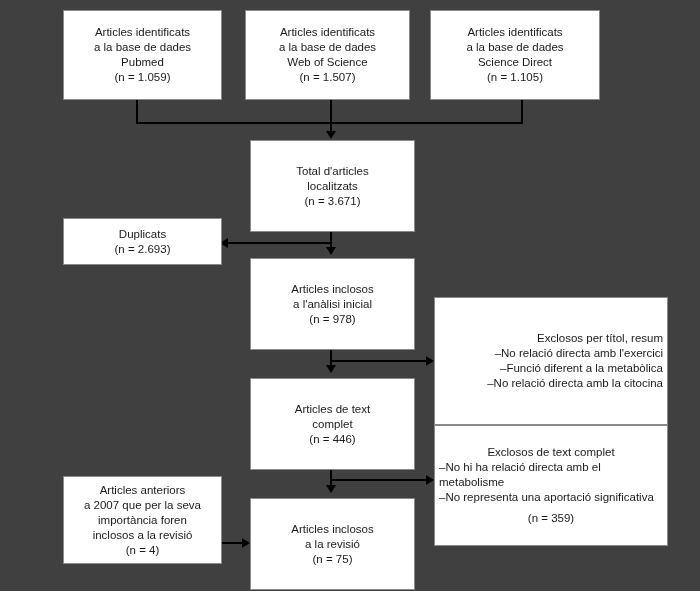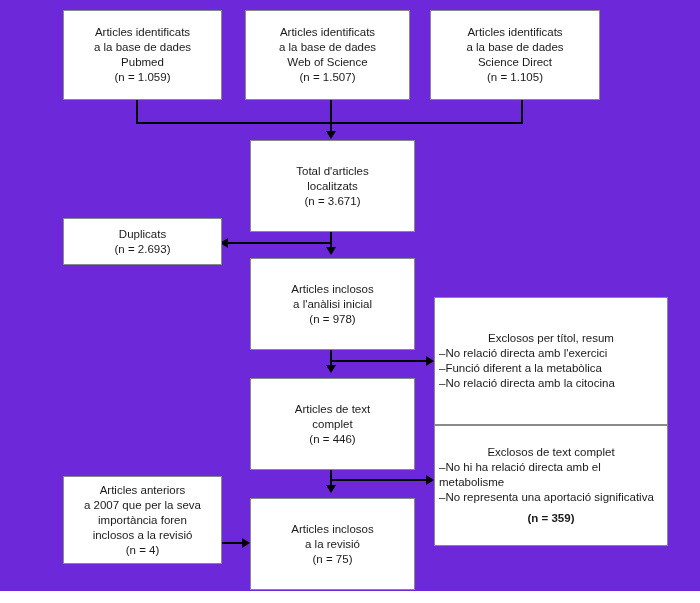--- a/index.html
+++ b/index.html
@@ -4,21 +4,21 @@
 <style>
   html, body {
     margin: 0;
     padding: 0;
     background: #ffffff;
   }
   #canvas {
     position: relative;
     width: 700px;
     height: 591px;
-    background: #6d28d9;
+    background: #404040;
     font-family: "Liberation Sans", sans-serif;
     overflow: hidden;
   }
   .box {
     position: absolute;
     box-sizing: border-box;
     border: 1px solid #8a8a8a;
     background: #ffffff;
     display: flex;
     flex-direction: column;
@@ -120,21 +120,21 @@
     <span class="ln">Articles inclosos</span>
     <span class="ln">a l'anàlisi inicial</span>
     <span class="ln">(n = 978)</span>
   </div>
 
   <div class="vline" style="left:330px; top:350px; height:17px;"></div>
   <div class="arrow-down" style="left:326px; top:365px;"></div>
   <div class="hline" style="left:330px; top:360px; width:96px;"></div>
   <div class="arrow-right" style="left:426px; top:356px;"></div>
 
-  <div class="box left-align" style="left:434px; top:297px; width:234px; height:128px; justify-content:center;">
+  <div class="box left-align" style="left:434px; top:297px; width:234px; height:128px; justify-content:center;align-items:flex-end;">
     <span class="ln ctr">Exclosos per títol, resum</span>
     <span class="ln">–No relació directa amb l'exercici</span>
     <span class="ln">–Funció diferent a la metabòlica</span>
     <span class="ln">–No relació directa amb la citocina</span>
   </div>
 
   <div class="box" style="left:250px; top:378px; width:165px; height:92px;">
     <span class="ln">Articles de text</span>
     <span class="ln">complet</span>
     <span class="ln">(n = 446)</span>
@@ -142,21 +142,21 @@
 
   <div class="vline" style="left:330px; top:470px; height:17px;"></div>
   <div class="arrow-down" style="left:326px; top:485px;"></div>
   <div class="hline" style="left:330px; top:479px; width:96px;"></div>
   <div class="arrow-right" style="left:426px; top:475px;"></div>
 
   <div class="box left-align" style="left:434px; top:425px; width:234px; height:121px; ">
     <span class="ln ctr">Exclosos de text complet</span>
     <span class="ln">–No hi ha relació directa amb el metabolisme</span>
     <span class="ln">–No representa una aportació significativa</span>
-    <span class="ln ctr" style="margin-top:6px;font-weight:bold;">(n = 359)</span>
+    <span class="ln ctr" style="margin-top:6px;">(n = 359)</span>
   </div>
 
   <div class="box" style="left:63px; top:476px; width:159px; height:88px;">
     <span class="ln">Articles anteriors</span>
     <span class="ln">a 2007 que per la seva</span>
     <span class="ln">importància foren</span>
     <span class="ln">inclosos a la revisió</span>
     <span class="ln">(n = 4)</span>
   </div>
 

